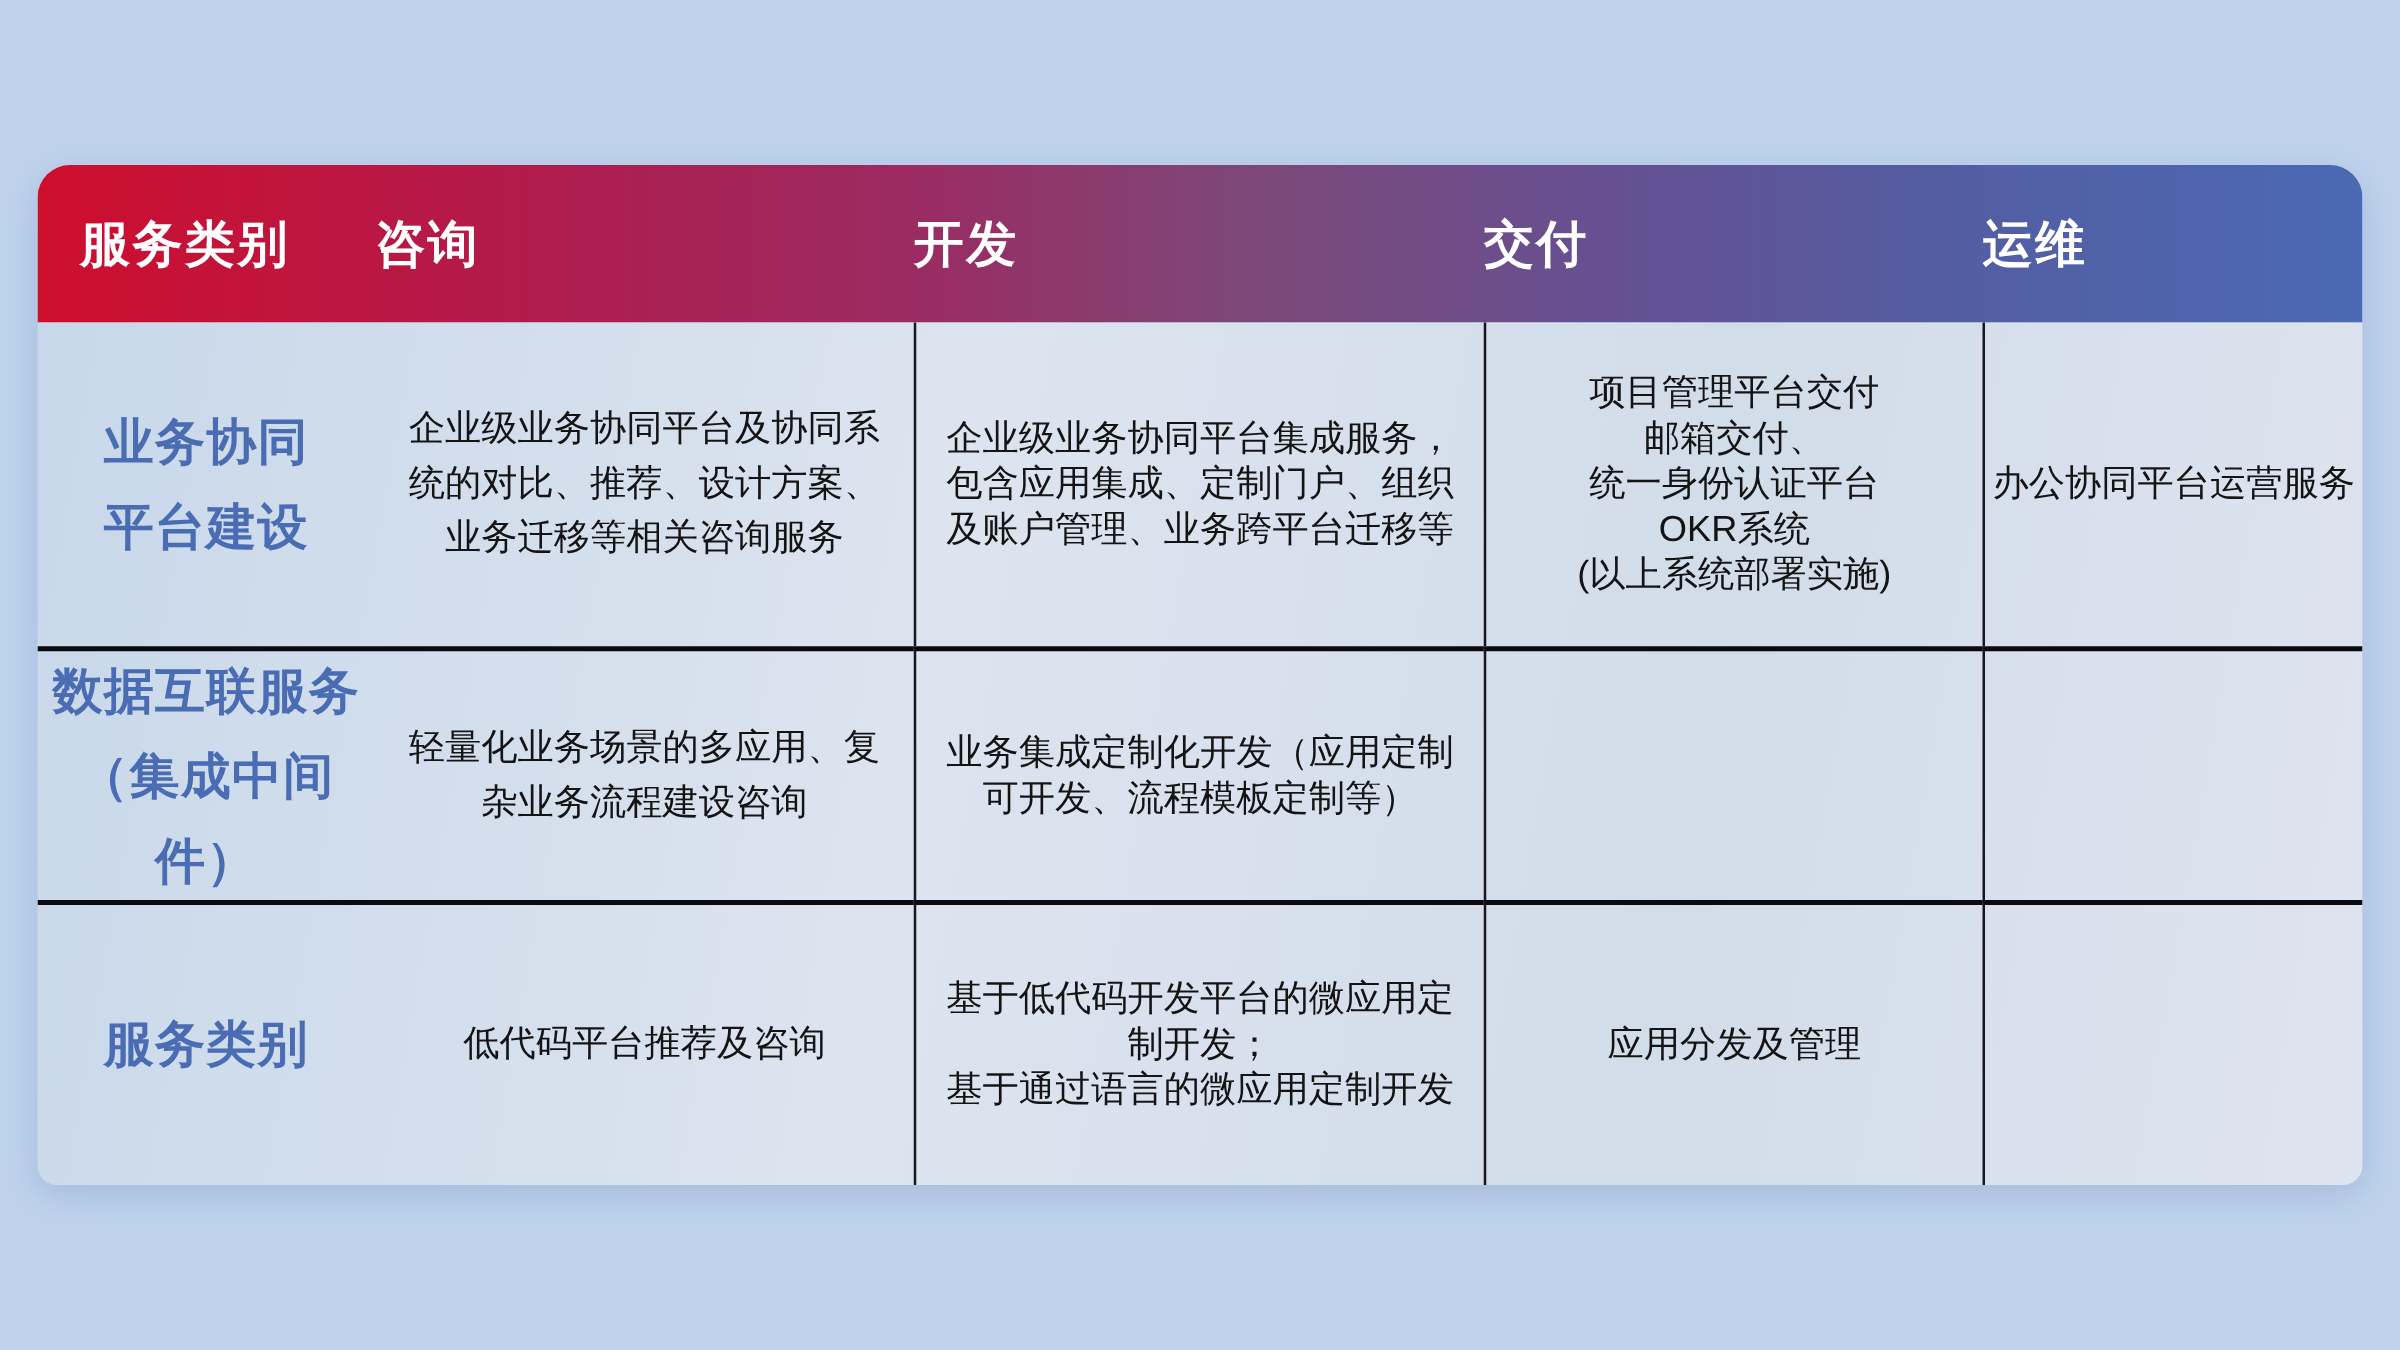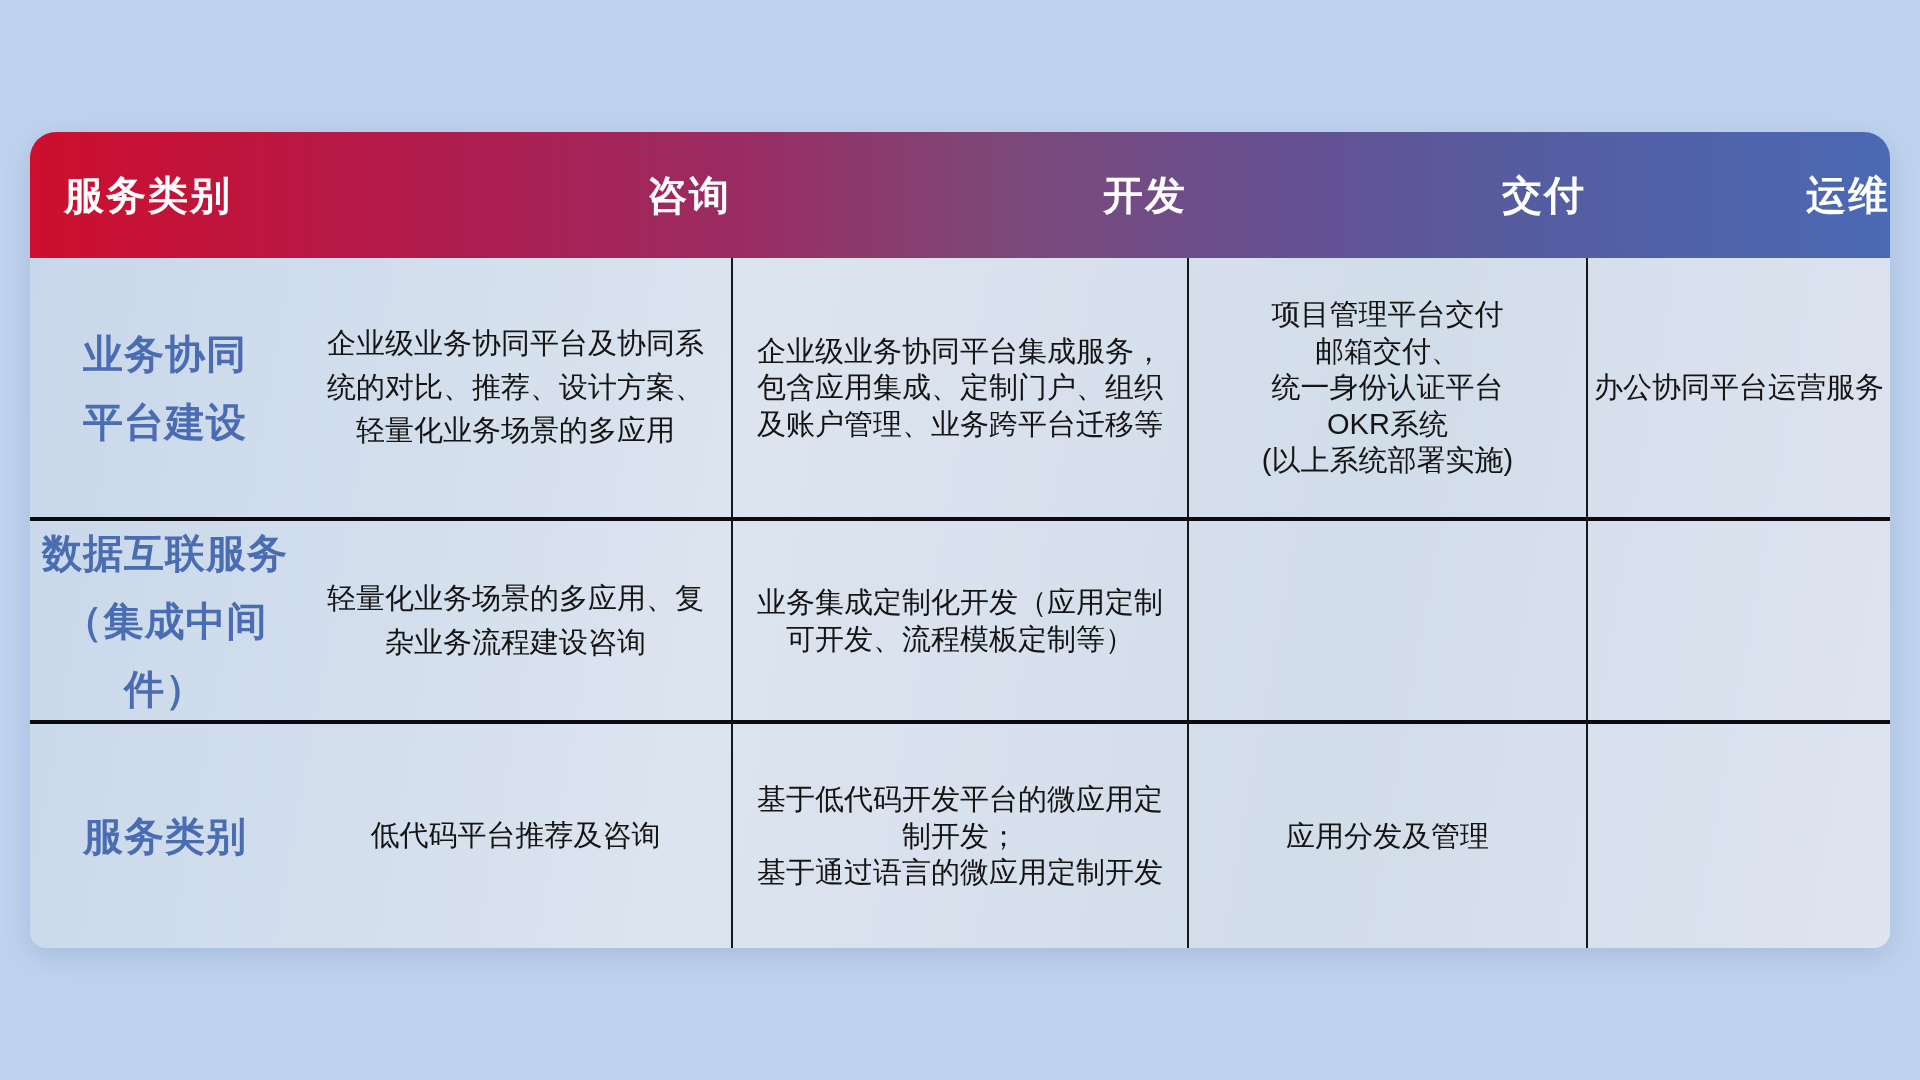--- a/index.html
+++ b/index.html
@@ -22,21 +22,21 @@
     box-shadow: 0 8px 28px rgba(70, 95, 140, 0.20);
   }
   .header-row {
     display: grid;
     grid-template-columns: 270px 431px 456px 399px 304px;
     height: 126px;
     align-items: center;
     background: linear-gradient(90deg, #CE0E2D 0%, #B01C4E 22%, #9A2C63 38%, #7D4878 52%, #655093 68%, #555C9F 80%, #4B69B4 100%);
   }
   .header-cell {
-    text-align: right;
+    text-align: left;
     color: #FFFFFF;
     font-size: 40px;
     font-weight: 700;
     letter-spacing: 2px;
   }
   .header-cell.first { text-align: left; padding-left: 34px; }
   .body-grid {
     display: grid;
     grid-template-columns: 270px 431px 456px 399px 304px;
     grid-template-rows: 259px 203px 228px;
@@ -85,21 +85,21 @@
   <div class="body-grid">
 
     <div class="row">
       <div class="cell cat">
           <span class="txt">业务协同
 平台建设</span>
         </div>
       <div class="cell">
           <span class="txt">企业级业务协同平台及协同系
 统的对比、推荐、设计方案、
-轻量化业务场景的多应用</span>
+业务迁移等相关咨询服务</span>
         </div>
       <div class="cell bl">
           <span class="txt tight">企业级业务协同平台集成服务，
 包含应用集成、定制门户、组织
 及账户管理、业务跨平台迁移等</span>
         </div>
       <div class="cell bl">
           <span class="txt tight">项目管理平台交付
 邮箱交付、
 统一身份认证平台

